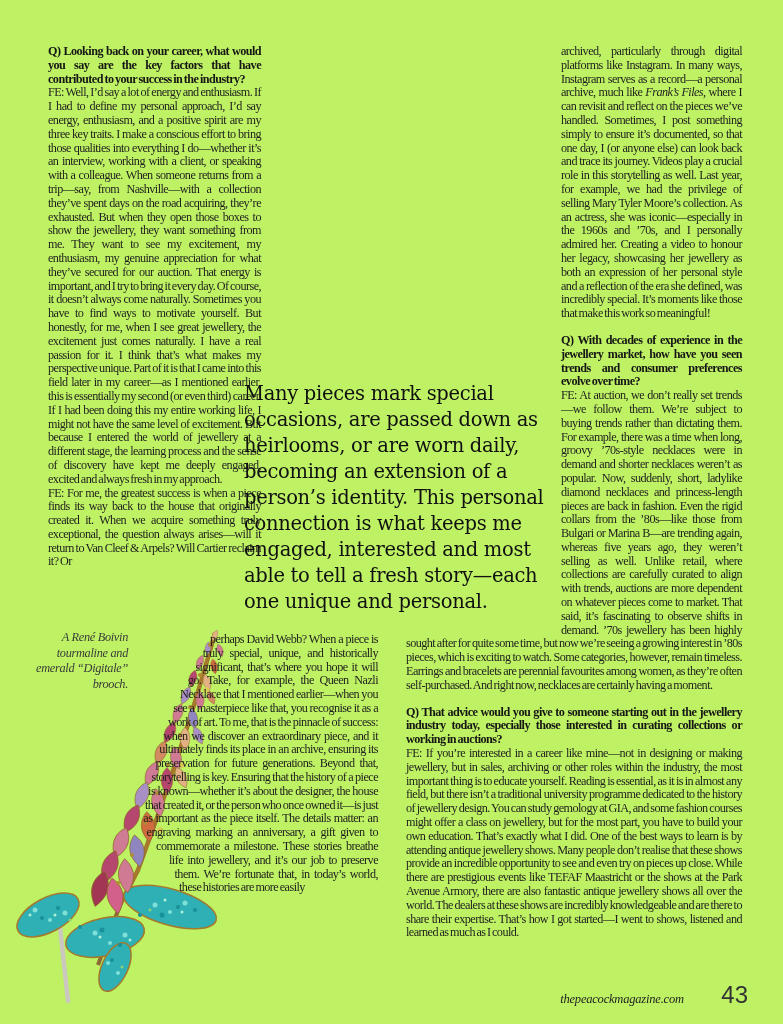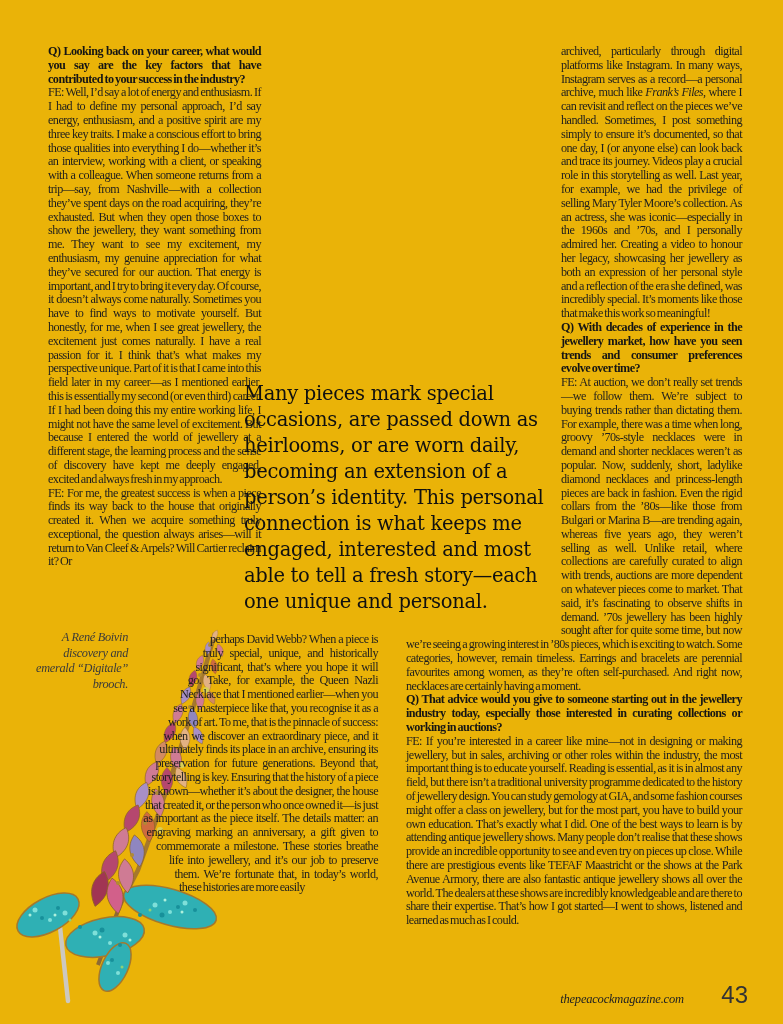--- a/index.html
+++ b/index.html
@@ -1,22 +1,22 @@
 <!DOCTYPE html>
 <html><head>
 <meta charset="utf-8">
 <style>
   html,body{margin:0;padding:0;background:#ffffff;}
-  .page{position:relative;width:783px;height:1024px;background:#eab308;overflow:hidden;
+  .page{position:relative;width:783px;height:1024px;background:#bef264;overflow:hidden;
         font-family:"Liberation Serif", serif;color:#1e1e1e;}
   
   .coltext{font-size:12.2px;line-height:13.8px;text-align:justify;
            letter-spacing:-0.55px;word-spacing:-1px;}
   .coltext p{margin:0;}
-  .coltext p.q{font-weight:bold;color:#151515;}
+  .coltext p.q{font-weight:bold;margin-top:13px;color:#151515;}
   .col-left{position:absolute;left:48px;top:45px;width:330px;height:600px;}
   .col-right{position:absolute;left:406px;top:45px;width:336px;height:950px;}
   .pq-spacer-left{float:right;width:117px;height:240px;margin-top:322px;}
   .pq-spacer-right{float:left;width:155px;height:266px;margin-top:318px;}
   
   .mid-block{position:absolute;left:140px;top:633px;width:238px;height:372px;}
   .brooch-float{float:left;width:75px;height:372px;
     shape-outside:polygon(0px 0px,70px 0px,52px 34px,36px 62px,26px 88px,18px 115px,
       10px 143px,4px 170px,2px 196px,10px 215px,28px 232px,36px 252px,42px 272px,
       48px 292px,30px 312px,18px 338px,10px 362px,0px 372px);}
@@ -146,21 +146,21 @@
     </g>
   </svg>
 
   <div class="col-left coltext">
     <div class="pq-spacer-left"></div>
     <p class="q" style="margin-top:0">Q) Looking back on your career, what would you say are the key factors that have contributed to your success in the industry?</p>
     <p class="a">FE: Well, I’d say a lot of energy and enthusiasm. If I had to define my personal approach, I’d say energy, enthusiasm, and a positive spirit are my three key traits. I make a conscious effort to bring those qualities into everything I do—whether it’s an interview, working with a client, or speaking with a colleague. When someone returns from a trip—say, from Nashville—with a collection they’ve spent days on the road acquiring, they’re exhausted. But when they open those boxes to show the jewellery, they want something from me. They want to see my excitement, my enthusiasm, my genuine appreciation for what they’ve secured for our auction. That energy is important, and I try to bring it every day. Of course, it doesn’t always come naturally. Sometimes you have to find ways to motivate yourself. But honestly, for me, when I see great jewellery, the excitement just comes naturally. I have a real passion for it. I think that’s what makes my perspective unique. Part of it is that I came into this field later in my career—as I mentioned earlier, this is essentially my second (or even third) career. If I had been doing this my entire working life, I might not have the same level of excitement. But because I entered the world of jewellery at a different stage, the learning process and the sense of discovery have kept me deeply engaged, excited and always fresh in my approach.</p>
     <p class="a">FE: For me, the greatest success is when a piece finds its way back to the house that originally created it. When we acquire something truly exceptional, the question always arises—will it return to Van Cleef &amp; Arpels? Will Cartier reclaim it? Or</p>
   </div>
 
-  <div class="caption">A René Boivin discovery and emerald “Digitale” brooch.</div>
+  <div class="caption">A René Boivin tourmaline and emerald “Digitale” brooch.</div>
 
   <div class="mid-block coltext">
     <div class="brooch-float"></div>
     <p class="a">perhaps David Webb? When a piece is truly special, unique, and historically significant, that’s where you hope it will go. Take, for example, the Queen Nazli Necklace that I mentioned earlier—when you see a masterpiece like that, you recognise it as a work of art. To me, that is the pinnacle of success: when we discover an extraordinary piece, and it ultimately finds its place in an archive, ensuring its preservation for future generations. Beyond that, storytelling is key. Ensuring that the history of a piece is known—whether it’s about the designer, the house that created it, or the person who once owned it—is just as important as the piece itself. The details matter: an engraving marking an anniversary, a gift given to commemorate a milestone. These stories breathe life into jewellery, and it’s our job to preserve them. We’re fortunate that, in today’s world, these histories are more easily</p>
   </div>
 
   <div class="pull-quote">Many pieces mark special occasions, are passed down as heirlooms, or are worn daily, becoming an extension of a person’s identity. This personal connection is what keeps me engaged, interested and most able to tell a fresh story—each one unique and personal.</div>
 
   <div class="col-right coltext">
     <div class="pq-spacer-right"></div>

